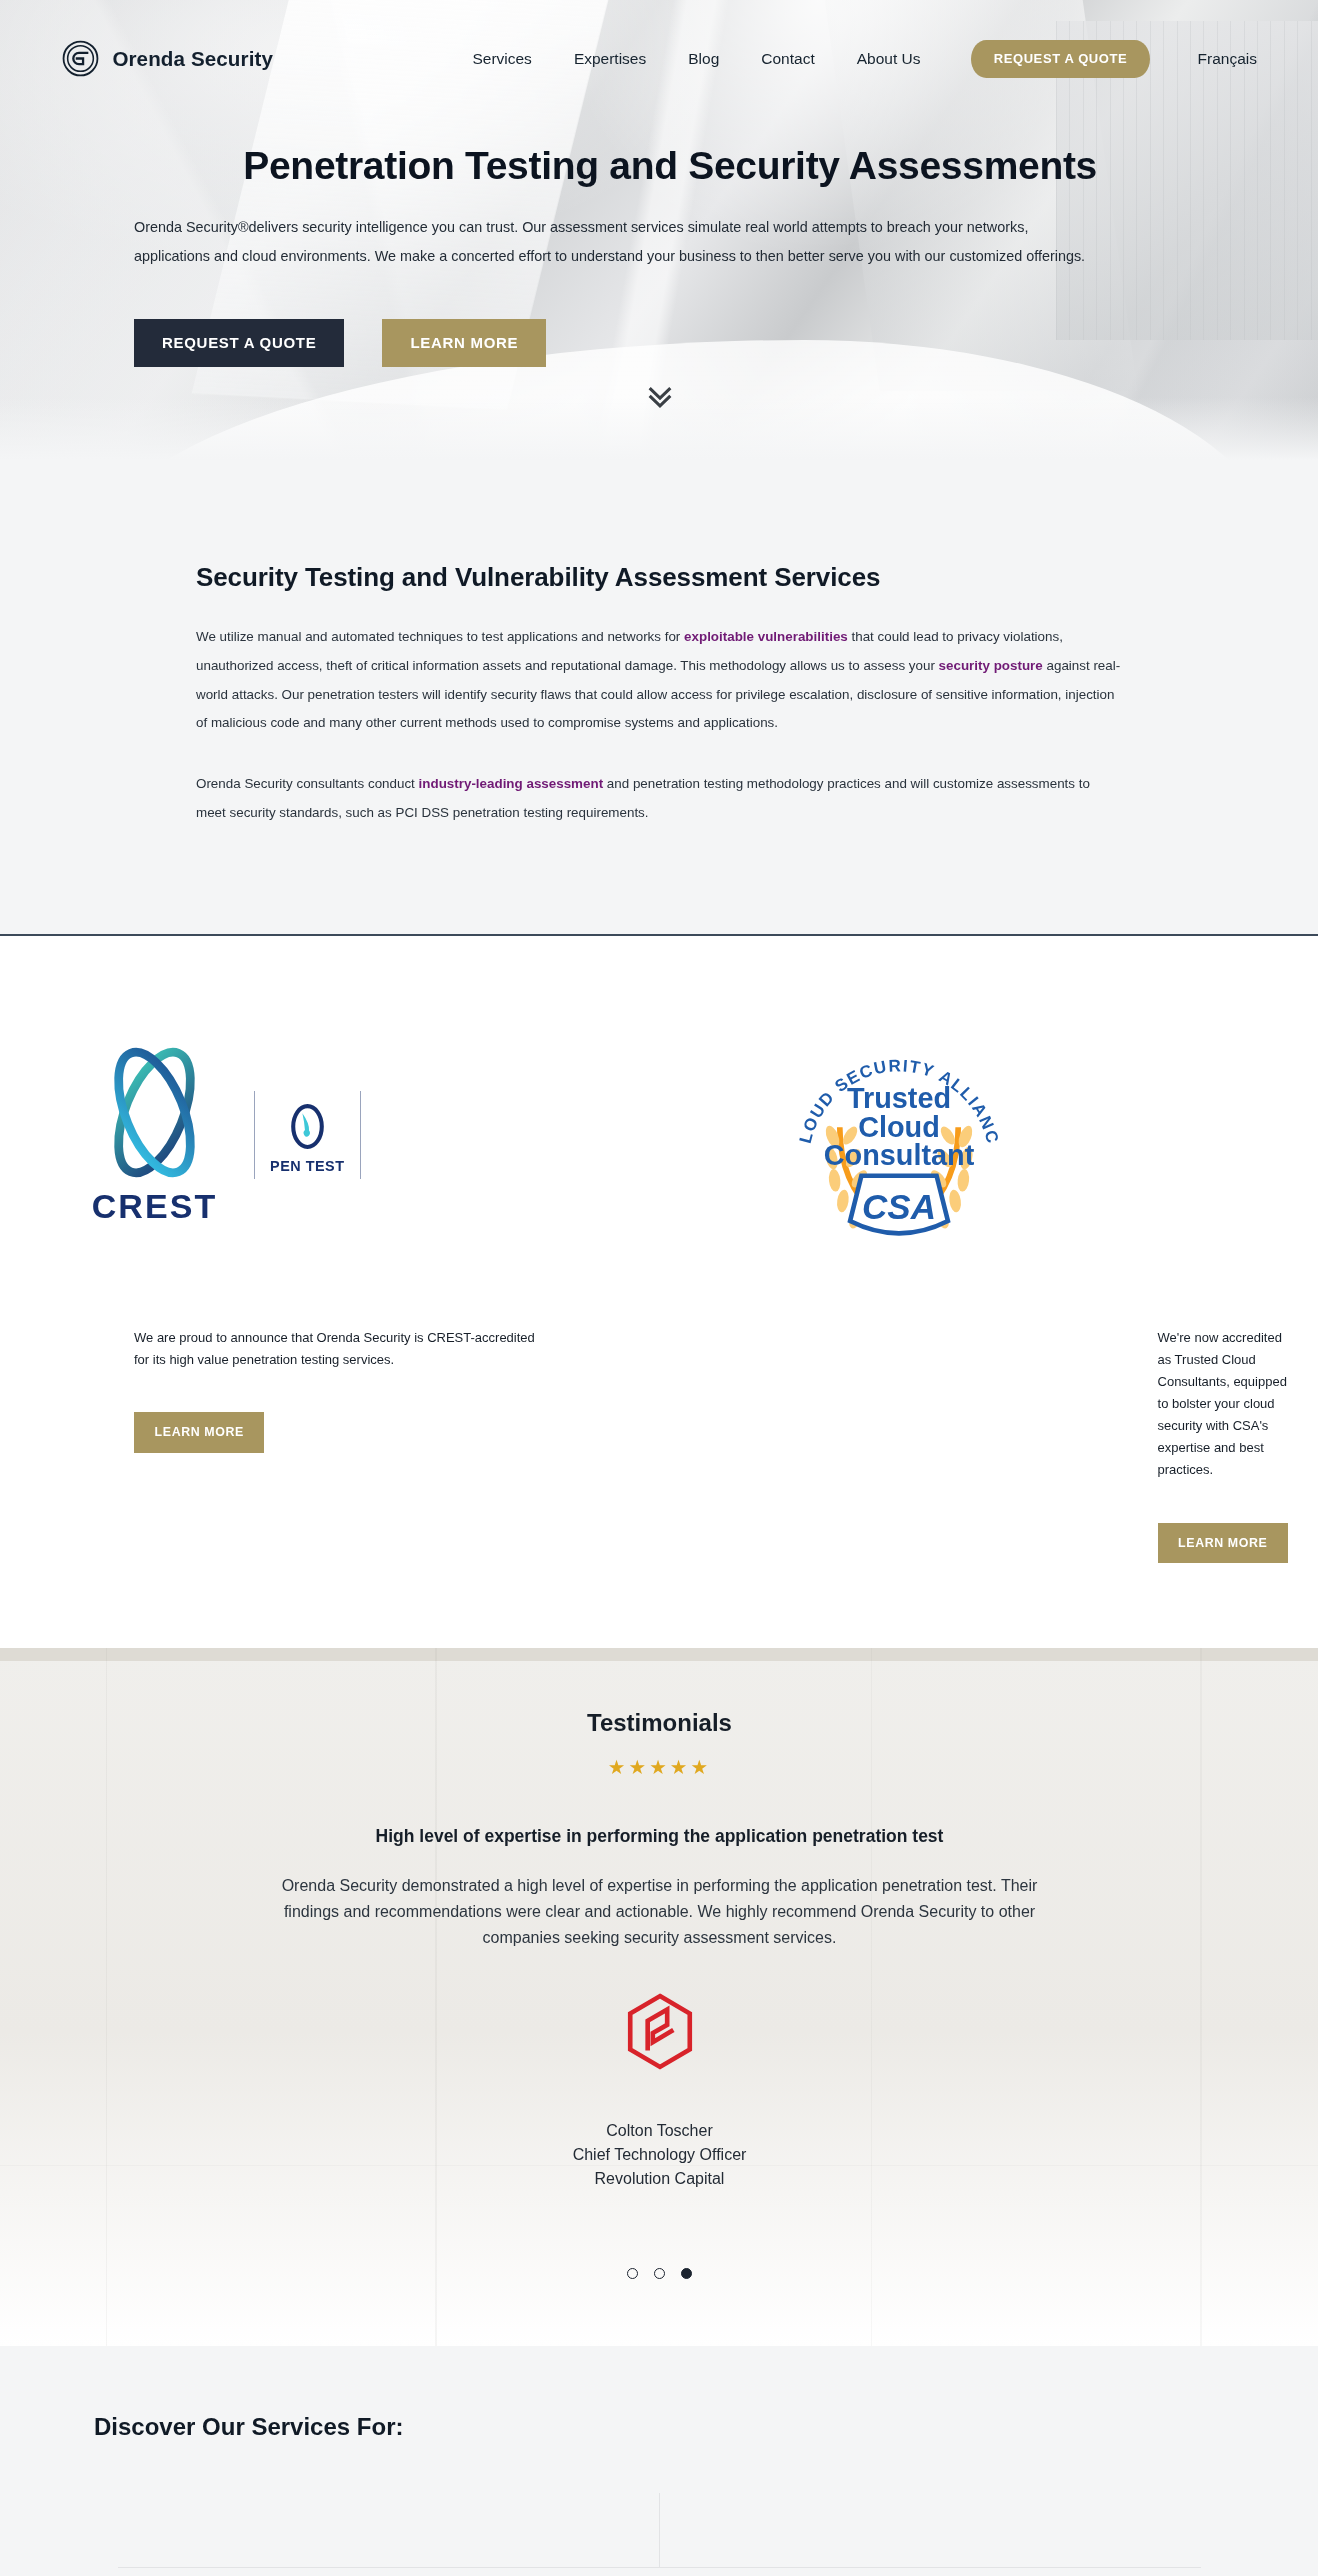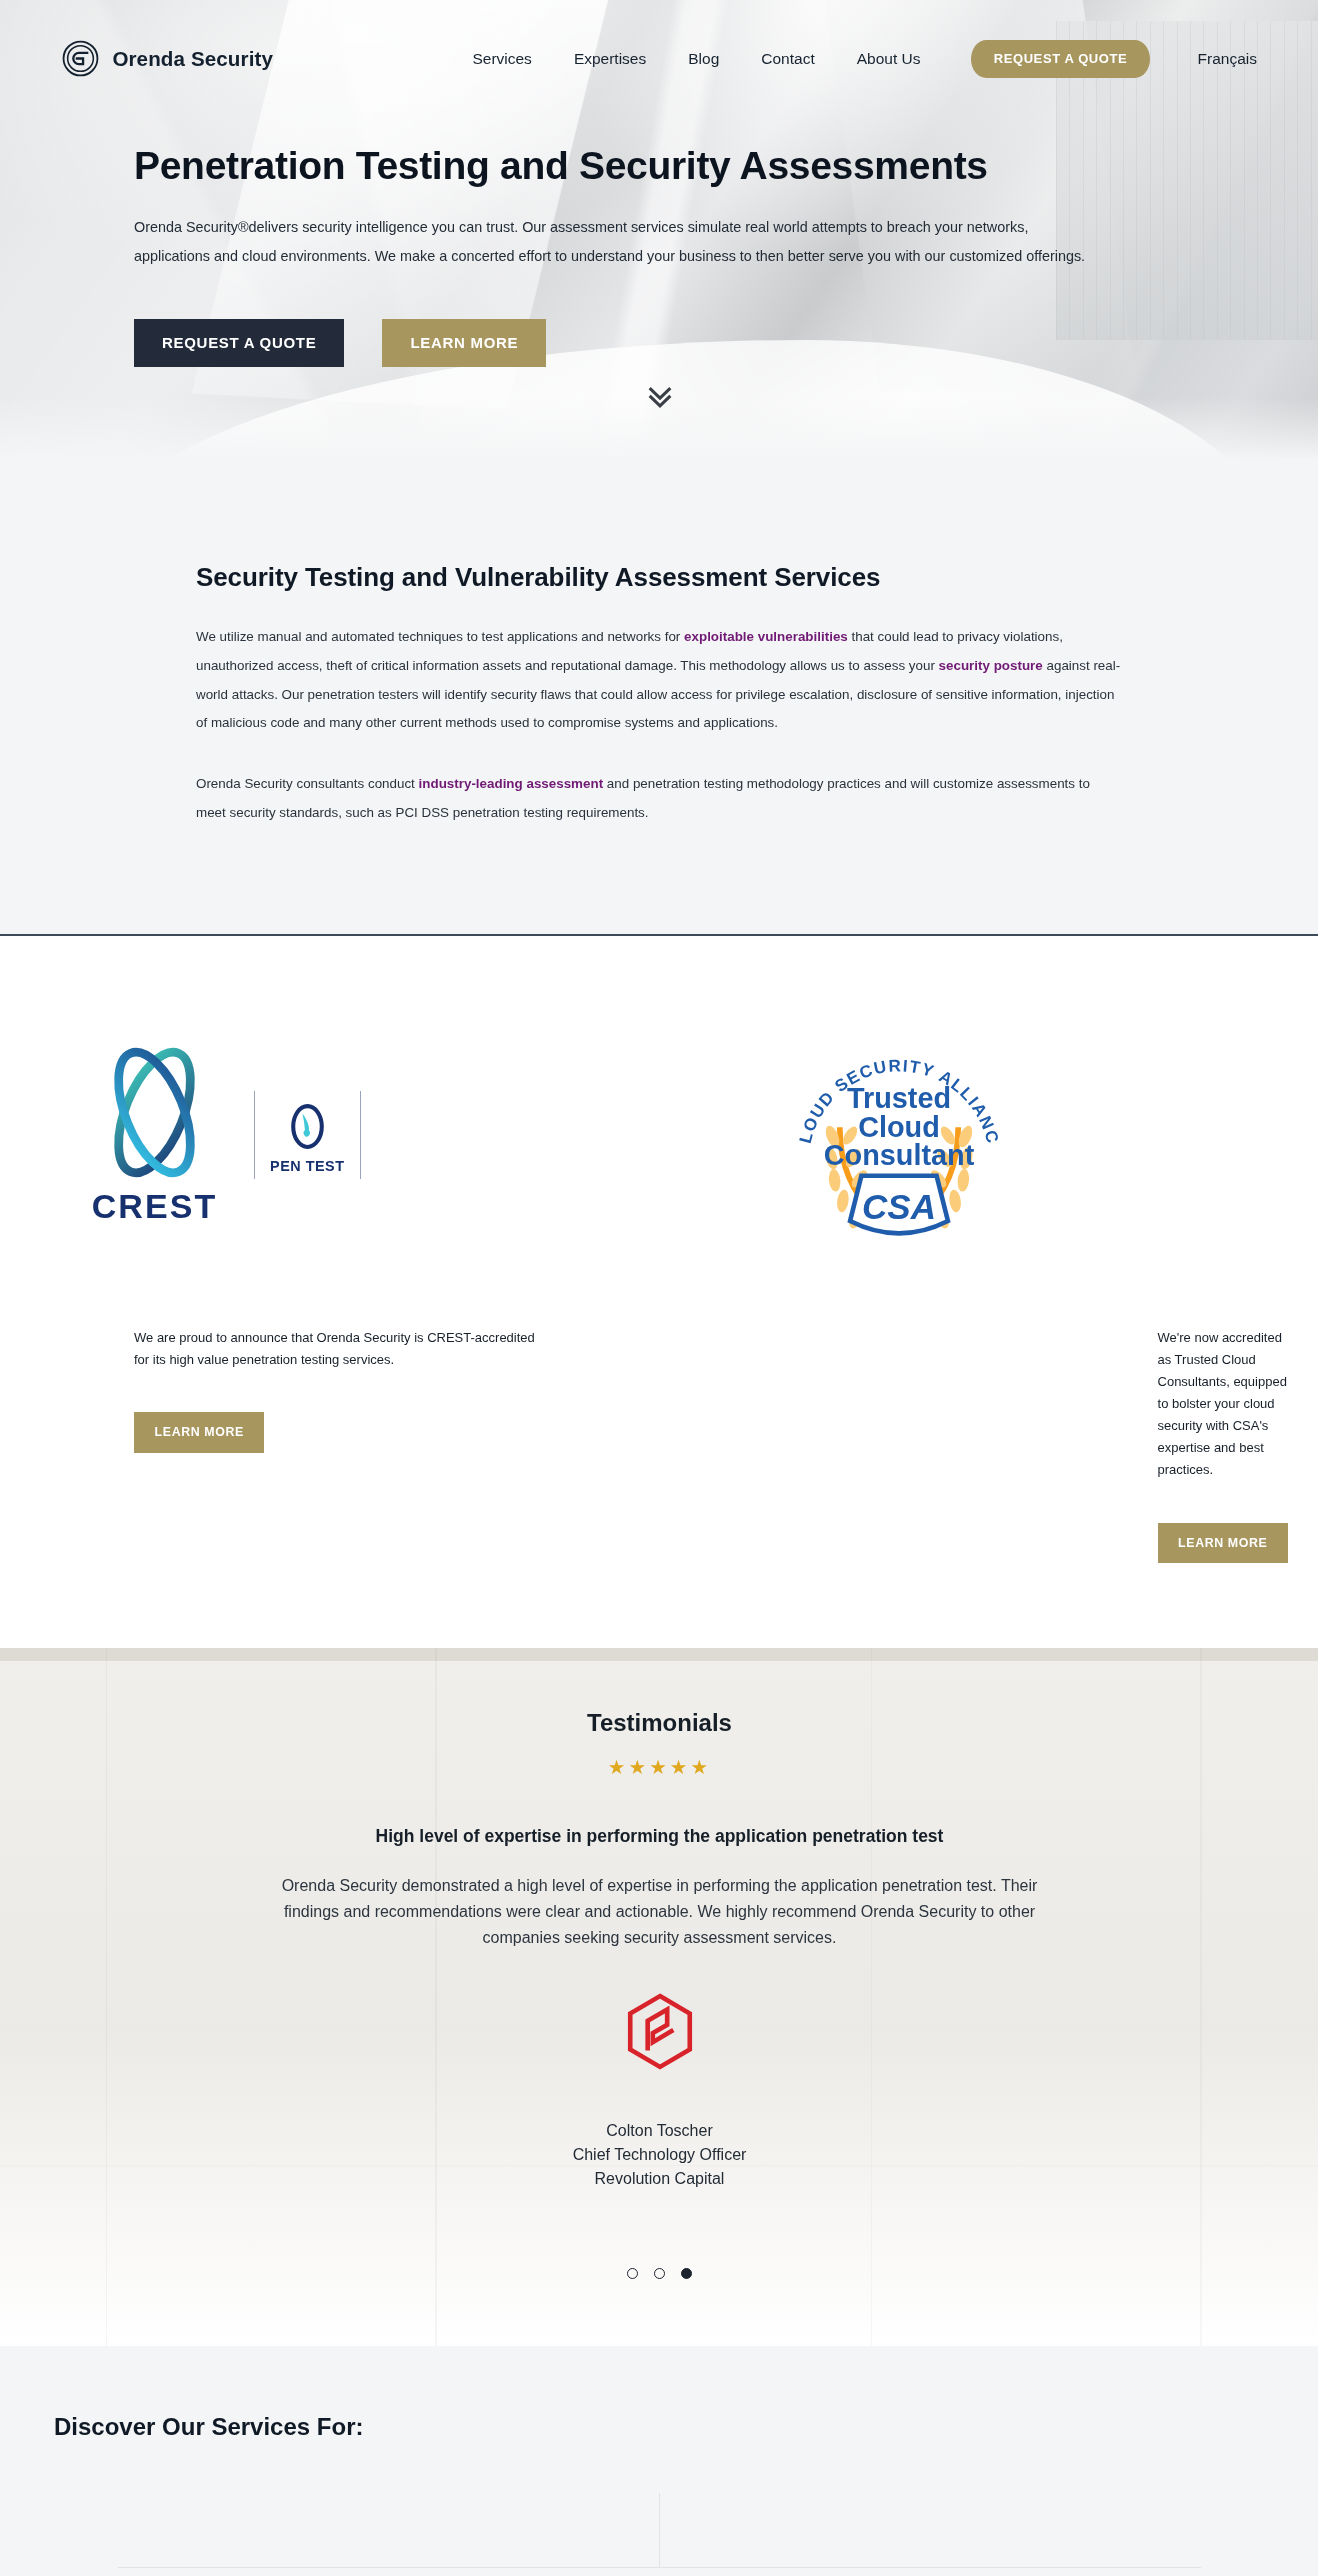--- a/index.html
+++ b/index.html
@@ -75,20 +75,21 @@
   .quote-pill {
     background: #a8965f; color: #fff; font-size: 13px; letter-spacing: 0.6px;
     padding: 11.3px 23px; border-radius: 25px/31px; white-space: nowrap; font-weight: 600;
     cursor: pointer; margin-left: 8.2px; margin-right: 5.2px;
   }
 
   .hero-body { position: relative; z-index: 5; padding: 67px 0 0 134px; max-width: 1097px; }
   .hero-title {
     font-size: 39px; font-weight: 700; letter-spacing: -0.3px; line-height: 1.06;
     color: #0c1420;
+    text-align: right;
   }
   .hero-sub {
     margin-top: 27px; font-size: 14.4px; line-height: 2.05; color: #232c36; max-width: 963px;
   }
   .hero-btns { margin-top: 47px; display: flex; gap: 38px; }
   .btn {
     display: inline-flex; align-items: center; justify-content: center;
     font-size: 15px; letter-spacing: 0.7px; font-weight: 600; color: #fff;
     padding: 15.5px 28px; cursor: pointer; white-space: nowrap;
   }
@@ -162,21 +163,21 @@
     margin: 26px auto 0 auto; max-width: 788px; font-size: 16px; line-height: 1.62; color: #2c353f;
   }
   .testi-logo { margin-top: 42px; display:flex; justify-content:center; }
   .testi-person { margin-top: 47px; font-size: 16px; line-height: 1.5; color: #232b35; }
   .dots { position: relative; z-index: 5; margin-top: 77px; display: flex; gap: 15.5px; justify-content: center; }
   .dot { width: 11.3px; height: 11.3px; border-radius: 50%; border: 1px solid #1c2430; background: transparent; cursor: pointer; }
   .dot.on { background: #1c2430; }
 
   
   .services { background: #f4f5f6; padding: 67px 0 103px 0; }
-  .services-h2 { font-size: 24px; font-weight: 700; color: #101a26; padding-left: 54px; }
+  .services-h2 { font-size: 24px; font-weight: 700; color: #101a26; padding-left: 94px; }
   .svc-grid {
     margin-top: 52px; display: grid; grid-template-columns: 1fr 1fr;
     padding: 0 118px;
   }
   .svc-cell {
     display: flex; gap: 30px; padding: 37px 46px 37px 41px;
     border-bottom: 1px solid #e2e3e5;
   }
   .svc-cell:nth-child(odd) { border-right: 1px solid #e2e3e5; }
 </style>

